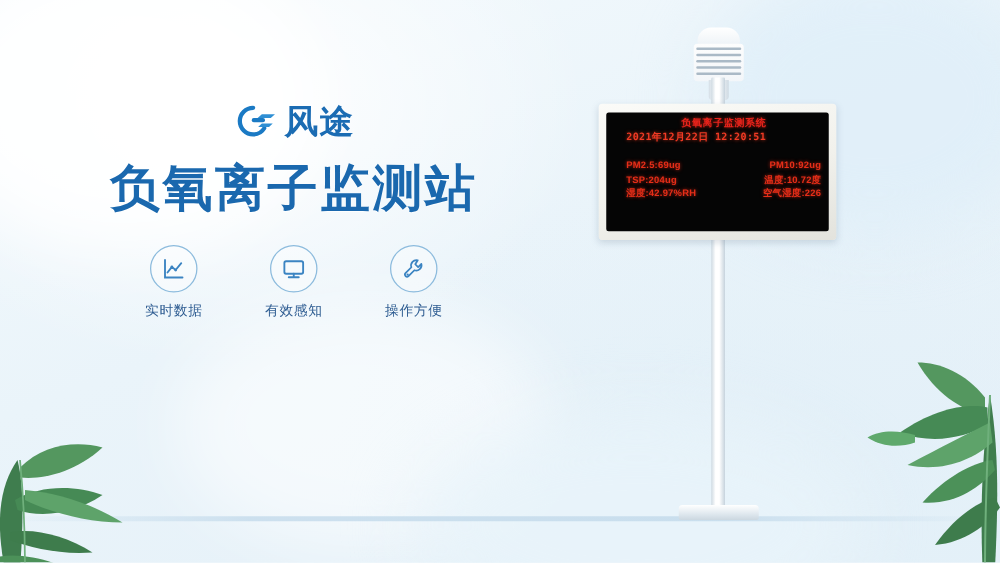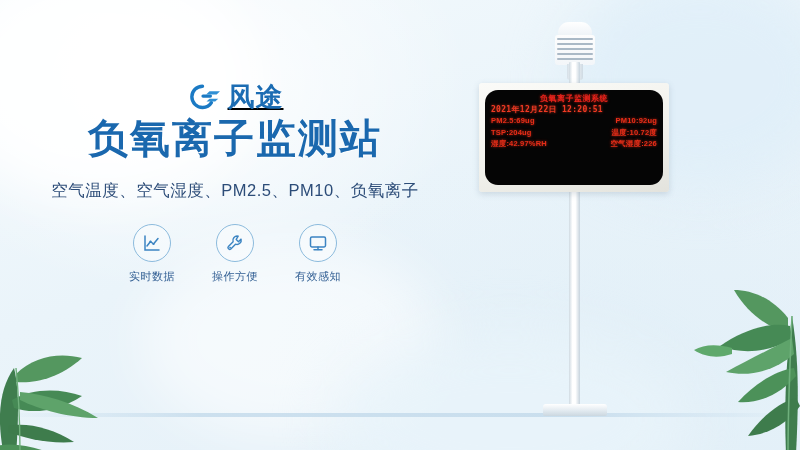--- a/index.html
+++ b/index.html
@@ -18,42 +18,43 @@
   
   .blotch { position:absolute; border-radius:50%; filter:blur(26px); pointer-events:none; }
   .b1 { left:-60px; top:-40px; width:320px; height:240px; background:rgba(255,255,255,.85); }
   .b2 { left:140px; top:240px; width:300px; height:200px; background:rgba(255,255,255,.55); }
   .b3 { right:-40px; top:-30px; width:280px; height:220px; background:rgba(222,238,248,.75); }
   .b4 { left:330px; bottom:-60px; width:360px; height:180px; background:rgba(232,244,250,.8); }
 
   
   .left { position:absolute; left:0; top:78px; width:470px; text-align:center; }
 
-  .logo-row { display:flex; align-items:center; justify-content:center; gap:7px; height:38px;text-decoration:underline; }
+  .logo-row { display:flex; align-items:center; justify-content:center; gap:7px; height:38px; }
   .logo-mark { width:34px; height:30px; display:block; }
   .logo-word {
     font-size:27px; font-weight:bold; color:#1b6cb3; letter-spacing:1px;
     line-height:30px;
   }
 
   .headline {
+    margin-top:13px;
     font-size:40px; font-weight:bold; color:#1a68ae;
     letter-spacing:2px; line-height:1.12;
     text-shadow:0 1px 0 rgba(255,255,255,.9);
   }
 
   .subline {
     margin-top:19px;
     font-size:16.5px; color:#2c4c78; letter-spacing:.5px;
   }
 
   
   .features {
     margin-top:22px;
-    display:flex; justify-content:center; gap:21px;
+    display:flex; justify-content:center; gap:34px;
   }
   .feat { width:62px; text-align:center; }
   .feat-circle {
     width:38px; height:38px; margin:0 auto;
     border:1.6px solid #8cbbdd; border-radius:50%;
     display:flex; align-items:center; justify-content:center;
     background:rgba(255,255,255,.35);
   }
   .feat-circle svg { display:block; }
   .feat-label {
@@ -106,38 +107,38 @@
   .monitor {
     position:absolute; left:17px; top:83px; width:190px; height:109px;
     background:linear-gradient(165deg,#fbfbf8 0%, #f1f1ec 55%, #e3e3dd 100%);
     border-radius:3px;
     padding:7px 6px;
     box-shadow:0 2px 6px rgba(90,115,135,.22);
   }
   .screen {
     width:100%; height:100%;
     background:#050505;
-    border-radius:13px;
+    border-radius:2px;
     position:relative;
     overflow:hidden;
-    padding:4px 6px 0 6px;
+    padding:4px 6px 0 16px;
   }
   .led-title {
     text-align:center; color:#e8231c; font-size:8px; font-weight:bold;
     letter-spacing:.5px; line-height:10px;
     text-shadow:0 0 3px rgba(255,40,20,.75);
   }
   .led-date {
     text-align:left; color:#f03a24; font-size:8px; font-weight:bold;
     letter-spacing:.3px; line-height:11px;
     text-shadow:0 0 3px rgba(255,60,30,.7);
     font-family:"DejaVu Sans Mono","Liberation Mono",monospace;
   }
   .led-grid {
-    margin-top:1px;
+    margin-top:12px;
     display:grid; grid-template-columns:1fr 1fr;
     column-gap:4px; row-gap:1px;
   }
   .led-cell {
     color:#e62e18; font-size:7.5px; font-weight:bold;
     letter-spacing:.2px; line-height:10.5px;
     text-shadow:0 0 3px rgba(255,45,25,.7);
     white-space:nowrap;
   }
   .led-cell.right { padding-left:6px;text-align:right; }
@@ -166,56 +167,55 @@
           <rect x="14.4" y="12.4" width="10.6" height="3.3" rx="1.6" fill="#1b7ac4"></rect>
           <path d="M22.5 9.3 L33 9.3 L29.6 12.4 L19.1 12.4 Z" fill="#2f8fd4"></path>
           <path d="M22.5 16.8 L31.2 16.8 L28.2 19.6 L19.5 19.6 Z" fill="#2f8fd4"></path>
         </svg>
       </span>
       <span class="logo-word">风途</span>
     </div>
 
     <div class="headline">负氧离子监测站</div>
 
-    <div class="subline">空气温度、空气湿度、PM2.5、PM10、负氧离子</div>
 
     <div class="features">
 
       <div class="feat">
         <div class="feat-circle">
           <svg width="20" height="20" viewBox="0 0 20 20">
             <path d="M3 3 V17 H17" fill="none" stroke="#3b84c2" stroke-width="1.5" stroke-linecap="round"></path>
             <path d="M5 13 L8.5 8.5 L11.5 11 L16 5.5" fill="none" stroke="#3b84c2" stroke-width="1.5" stroke-linecap="round" stroke-linejoin="round"></path>
             <circle cx="8.5" cy="8.5" r="1.1" fill="#3b84c2"></circle>
             <circle cx="11.5" cy="11" r="1.1" fill="#3b84c2"></circle>
           </svg>
         </div>
         <div class="feat-label">实时数据</div>
       </div>
 
 
       <div class="feat">
         <div class="feat-circle">
           <svg width="20" height="20" viewBox="0 0 20 20">
-            <path d="M13.2 3.2 a4.3 4.3 0 0 0-5.1 5.6 L3.4 13.5 a1.7 1.7 0 0 0 2.4 2.4 l4.7-4.7 a4.3 4.3 0 0 0 5.6-5.1 l-2.6 2.6 -2.3-2.3 z" fill="none" stroke="#3b84c2" stroke-width="1.4" stroke-linejoin="round"></path>
-            <circle cx="5.1" cy="14.6" r="0.9" fill="#3b84c2"></circle>
-          </svg>
-        </div>
-        <div class="feat-label">操作方便</div>
-      </div>
-
-      <div class="feat">
-        <div class="feat-circle">
-          <svg width="20" height="20" viewBox="0 0 20 20">
             <rect x="2.5" y="4" width="15" height="10" rx="1.4" fill="none" stroke="#3b84c2" stroke-width="1.5"></rect>
             <path d="M10 14 V16.5" stroke="#3b84c2" stroke-width="1.5" stroke-linecap="round"></path>
             <path d="M6 16.8 H14" stroke="#3b84c2" stroke-width="1.5" stroke-linecap="round"></path>
           </svg>
         </div>
         <div class="feat-label">有效感知</div>
+      </div>
+
+      <div class="feat">
+        <div class="feat-circle">
+          <svg width="20" height="20" viewBox="0 0 20 20">
+            <path d="M13.2 3.2 a4.3 4.3 0 0 0-5.1 5.6 L3.4 13.5 a1.7 1.7 0 0 0 2.4 2.4 l4.7-4.7 a4.3 4.3 0 0 0 5.6-5.1 l-2.6 2.6 -2.3-2.3 z" fill="none" stroke="#3b84c2" stroke-width="1.4" stroke-linejoin="round"></path>
+            <circle cx="5.1" cy="14.6" r="0.9" fill="#3b84c2"></circle>
+          </svg>
+        </div>
+        <div class="feat-label">操作方便</div>
       </div>
 
     </div>
   </div>
 
   <div class="station">
 
     <div class="ground"></div>
 
     <div class="sensor">

